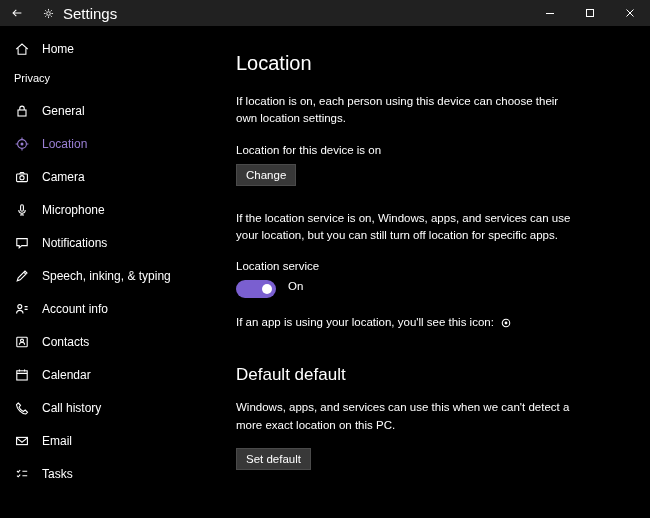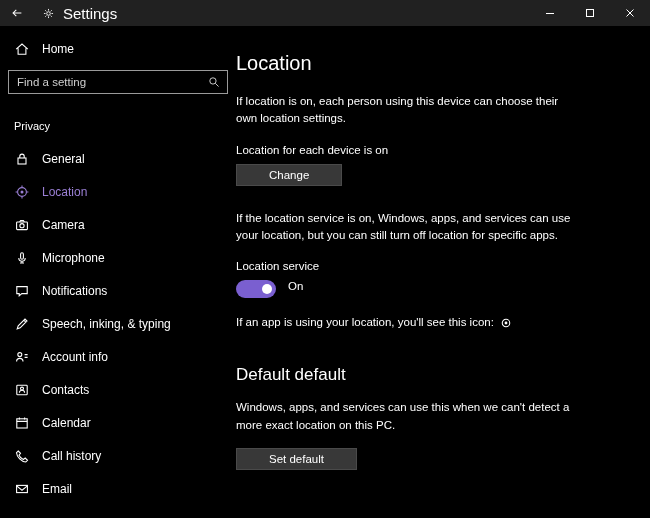--- a/index.html
+++ b/index.html
@@ -33,21 +33,21 @@
   .searchbox input::placeholder{color:#cfcfcf}
   .mag{width:26px;height:22px;display:flex;align-items:center;justify-content:center;cursor:pointer}
   .section-label{font-size:11px;padding:8px 0 10px 14px}
 
   
   .content{flex:1;padding:26px 20px 0 0;overflow:hidden}
   .page-title{font-size:20px;font-weight:400;margin-bottom:18px}
   .sec-title{font-size:17px;font-weight:400;margin:34px 0 14px}
   .content p{font-size:11.5px;line-height:1.5;max-width:345px;margin-bottom:14px}
   .field-label{font-size:11.5px;margin:16px 0 8px}
-  .btn{display:inline-block;background:#383838;border:1px solid #4a4a4a;color:#fff;font-size:11.5px;padding:4px 32px;font-family:inherit;cursor:pointer;margin-bottom:16px}
+  .btn{display:inline-block;background:#383838;border:1px solid #4a4a4a;color:#fff;font-size:11.5px;padding:4px 9px;font-family:inherit;cursor:pointer;margin-bottom:16px}
   .toggle-row{display:flex;align-items:flex-start;margin:4px 0 16px}
   .toggle{width:40px;height:18px;border-radius:9px;background:#7a5fd0;position:relative;cursor:pointer;flex-shrink:0}
   .toggle::after{content:"";position:absolute;right:4px;top:4px;width:10px;height:10px;border-radius:50%;background:#fff}
   .toggle-state{font-size:11.5px;margin-left:12px}
   .icon-note{display:flex;align-items:center;margin-bottom:14px}
   .icon-note p{margin:0 6px 0 0}
   .inline-loc-icon{flex-shrink:0;display:flex;align-items:center}
 </style>
 </head>
 <body>
@@ -94,31 +94,20 @@
 
       <div class="nav-item home">
         <span class="nav-icon">
           <svg width="16" height="16" viewBox="0 0 16 16">
               <path d="M2.2 8.1 L8 3 l5.8 5.1 M4.1 7.2 V13.3 h7.8 V7.2"></path>
             </svg>
         </span>
         <span>Home</span>
       </div>
 
-      <div class="searchbox">
-        <input type="text" placeholder="Find a setting" style="">
-        <span class="mag">
-          <svg width="14" height="14" viewBox="0 0 16 16">
-              <g stroke="#cfcfcf" fill="none" stroke-width="1.1">
-                <circle cx="6.8" cy="6.8" r="3.6"></circle>
-                <path d="M9.5 9.5 L13.2 13.2"></path>
-              </g>
-            </svg>
-        </span>
-      </div>
 
       <div class="section-label">Privacy</div>
 
       <div class="nav-item">
         <span class="nav-icon">
           <svg width="16" height="16" viewBox="0 0 16 16">
               <rect x="4" y="7" width="8" height="6"></rect>
               <path d="M5.8 7 V5.3 a2.2 2.2 0 0 1 4.4 0 V7"></path>
             </svg>
         </span>
@@ -235,21 +224,21 @@
       </div>
 
     </div>
 
     <div class="content">
 
       <h1 class="page-title">Location</h1>
 
       <p>If location is on, each person using this device can choose their own location settings.</p>
 
-      <div class="field-label">Location for each device is on</div>
+      <div class="field-label">Location for this device is on</div>
       <button class="btn">Change</button>
 
       <p style="margin-top:8px">If the location service is on, Windows, apps, and services can use your location, but you can still turn off location for specific apps.</p>
 
       <div class="field-label">Location service</div>
       <div class="toggle-row">
         <div class="toggle"></div>
         <span class="toggle-state">On</span>
       </div>
 

